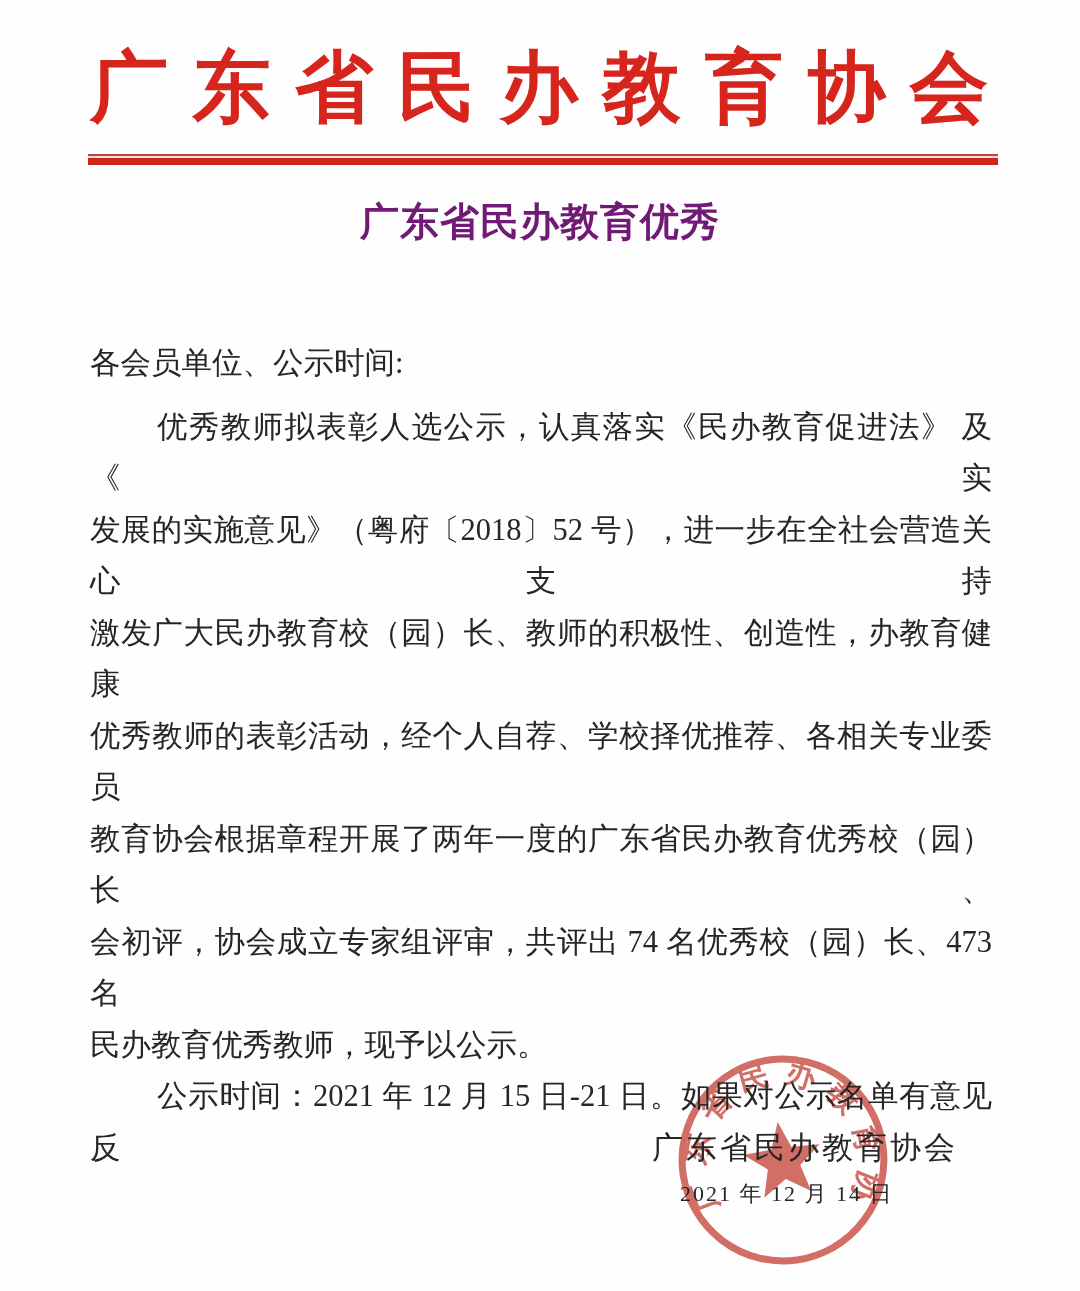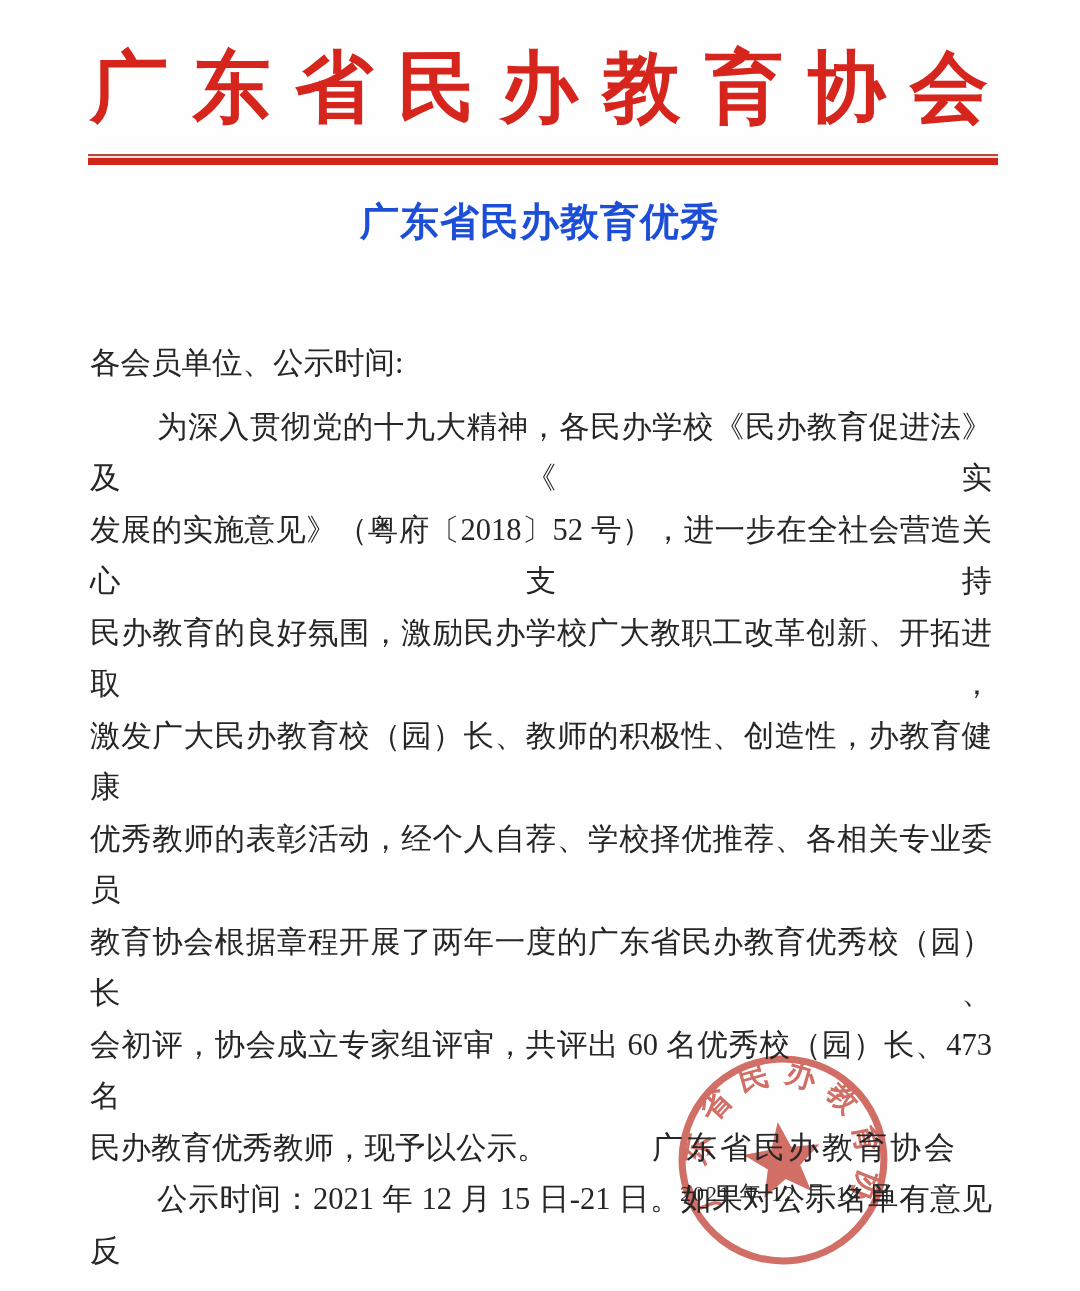--- a/index.html
+++ b/index.html
@@ -34,21 +34,21 @@
       #d3261a 34%, #d3261a 100%);
   }
 
   
   .doc-title {
     position: absolute;
     left: 0; top: 192px; width: 1080px;
     text-align: center;
     font-size: 39px; font-weight: 700;
     line-height: 60px;
-    color: #1d4ed8;
+    color: #701a75;
     letter-spacing: 1px;
   }
 
   
   .body-text {
     position: absolute;
     left: 90px; top: 338px; width: 902px;
     font-size: 30.5px;
     line-height: 51.5px;
     color: #262626;
@@ -105,27 +105,26 @@
     <span>会</span>
   </div>
   <div class="red-rule"></div>
 
   <div class="doc-title">
     <div>广东省民办教育优秀</div>
   </div>
 
   <div class="body-text">
     <div class="line">各会员单位、公示时间:</div>
-    <div class="fill indent para-gap">为深入贯彻党的十九大精神，各民办学校《民办教育促进法》 及《实</div>
+    <div class="fill indent para-gap">优秀教师拟表彰人选公示，认真落实《民办教育促进法》 及《实</div>
     <div class="fill">发展的实施意见》（粤府〔2018〕52 号），进一步在全社会营造关心支持</div>
-    <div class="fill">民办教育的良好氛围，激励民办学校广大教职工改革创新、开拓进取，</div>
     <div class="fill">激发广大民办教育校（园）长、教师的积极性、创造性，办教育健康</div>
     <div class="fill">优秀教师的表彰活动，经个人自荐、学校择优推荐、各相关专业委员</div>
     <div class="fill">教育协会根据章程开展了两年一度的广东省民办教育优秀校（园）长、</div>
-    <div class="fill">会初评，协会成立专家组评审，共评出 60 名优秀校（园）长、473 名</div>
+    <div class="fill">会初评，协会成立专家组评审，共评出 74 名优秀校（园）长、473 名</div>
     <div class="line">民办教育优秀教师，现予以公示。</div>
     <div class="fill indent">公示时间：2021 年 12 月 15 日-21 日。如果对公示名单有意见反</div>
 
   </div>
 
   <div class="seal">
     <svg viewBox="0 0 224 224" xmlns="http://www.w3.org/2000/svg">
       <circle cx="112" cy="112" r="100" fill="none" stroke="#c5463c" stroke-width="7"></circle>
       <polygon fill="#c5463c" points="112,74 122,100.2 150,101.6 128.2,119.3 135.5,146.4 112,131 88.5,146.4 95.8,119.3 74,101.6 102,100.2"></polygon>
       <defs>

